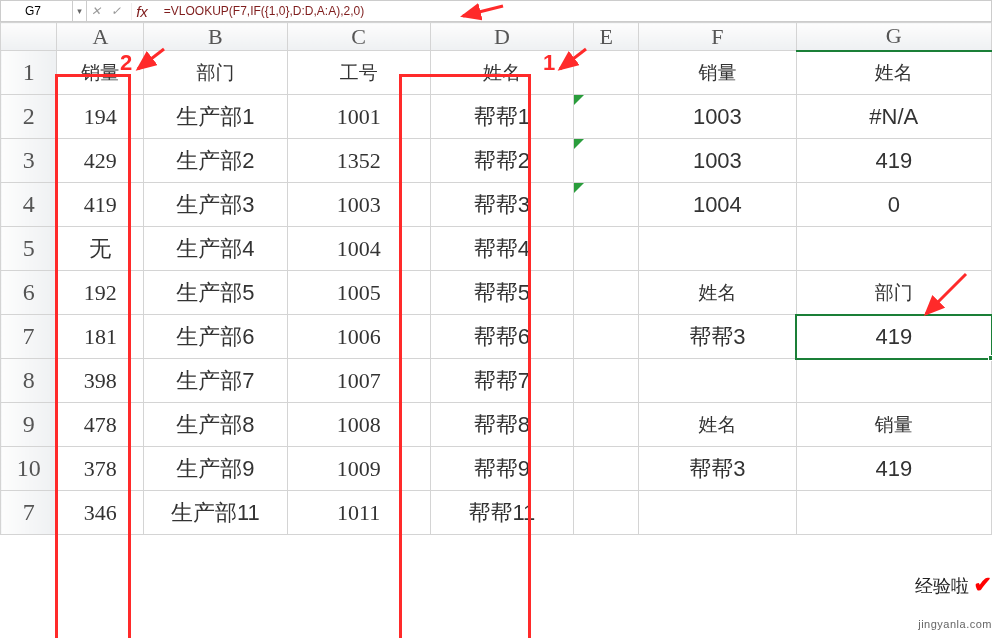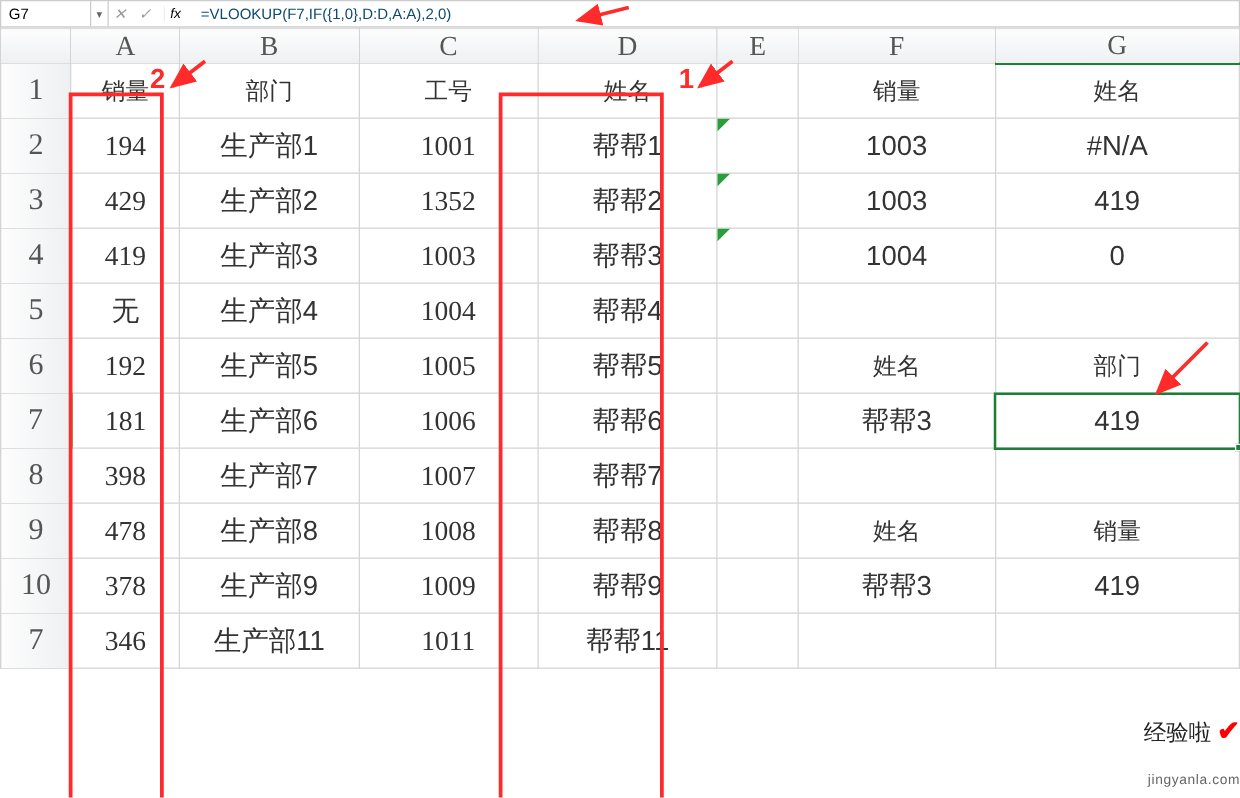--- a/index.html
+++ b/index.html
@@ -15,21 +15,21 @@
     .formula-bar {
       display: flex;
       align-items: center;
       border: 1px solid #ccc;
       height: 22px;
       background: #fff;
     }
     .name-box {
       width: 72px;
       border-right: 1px solid #ccc;
-      padding: 0 6px;
+      padding: 0 24px;
       font-size: 12px;
       display: flex;
       align-items: center;
       height: 100%;
     }
     .name-box input {
       border: none;
       width: 100%;
       font-size: 12px;
       outline: none;
@@ -51,31 +51,31 @@
       padding: 0 4px;
       gap: 10px;
     }
     .fx-btn {
       color: #999;
       font-size: 12px;
       font-style: italic;
       cursor: pointer;
     }
     .fx-icon {
-      color: #000000;
-      font-size: 11px;
+      color: #7f1d1d;
+      font-size: 15px;
       font-style: italic;
       padding: 0 4px;
       border-left: 1px solid #eee;
     }
     .formula-input {
       flex: 1;
       padding: 0 8px;
       font-size: 12px;
-      color: #0c4a6e;
+      color: #7f1d1d;
       display: flex;
       align-items: center;
     }
     
     .sheet {
       position: relative;
     }
     table {
       border-collapse: collapse;
       width: 100%;

